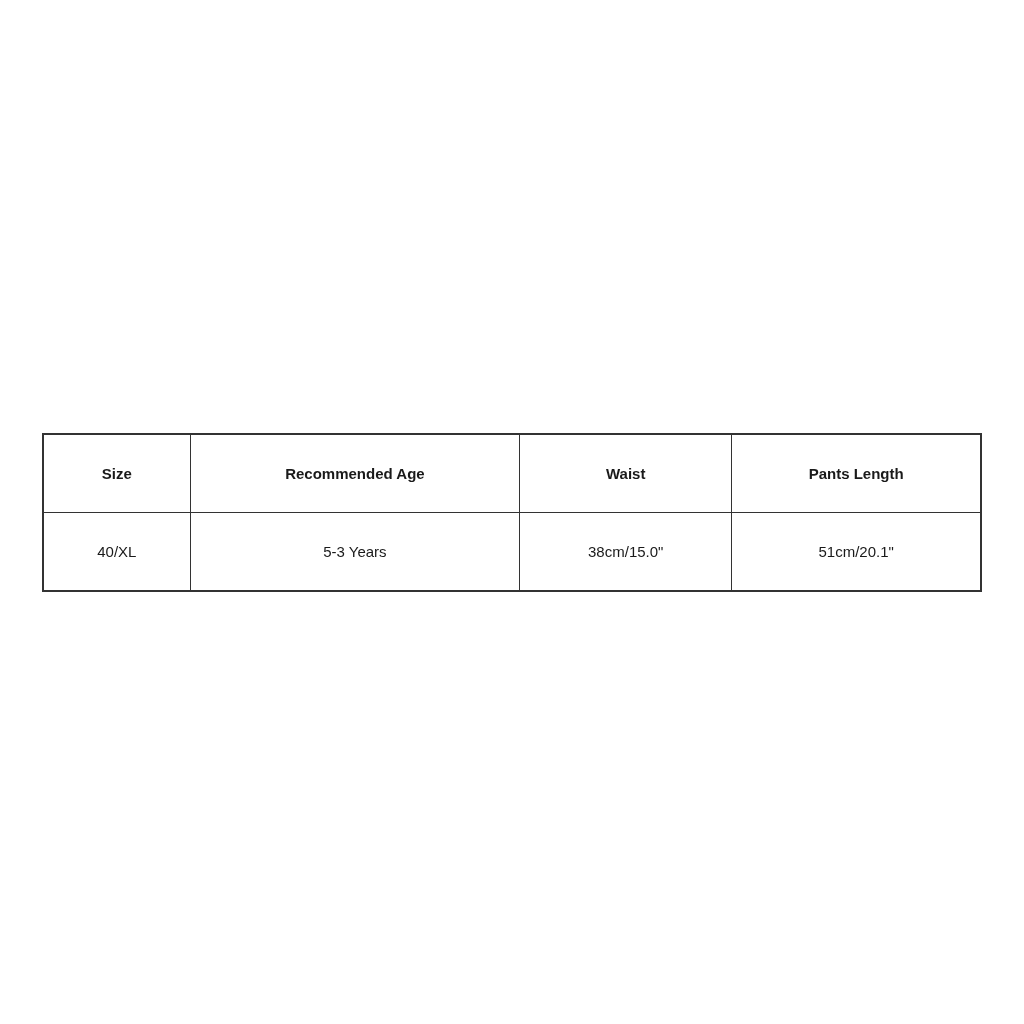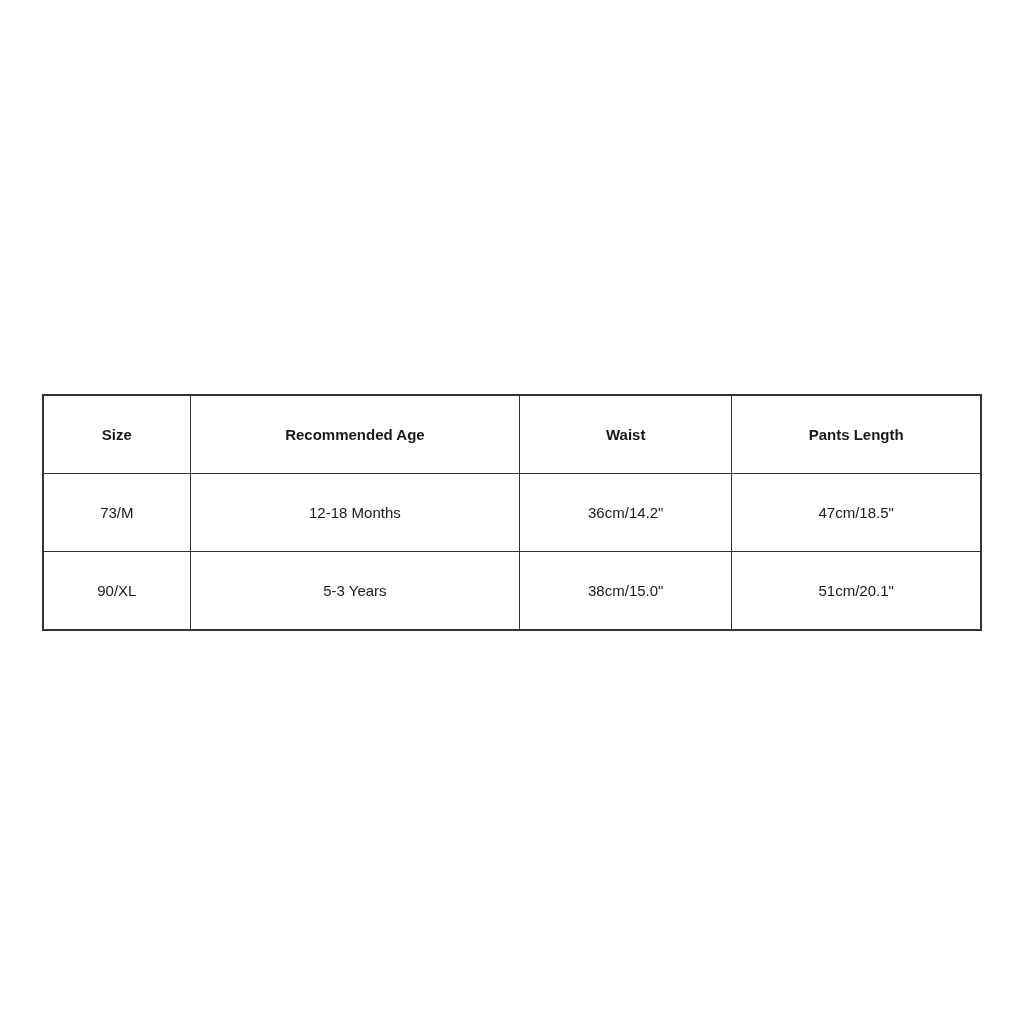--- a/index.html
+++ b/index.html
@@ -61,26 +61,20 @@
     <thead>
       <tr>
         <th>Size</th>
         <th>Recommended Age</th>
         <th>Waist</th>
         <th>Pants Length</th>
       </tr>
     </thead>
     <tbody id="table-body">
         <tr>
-          <td>73/M</td>
-          <td>12-18 Months</td>
-          <td>36cm/14.2"</td>
-          <td>47cm/18.5"</td>
-        </tr>
-        <tr>
-          <td>90/XL</td>
+          <td>40/XL</td>
           <td>5-3 Years</td>
           <td>38cm/15.0"</td>
           <td>51cm/20.1"</td>
         </tr>
       </tbody>
   </table>
 </div>
 
 </body></html>

